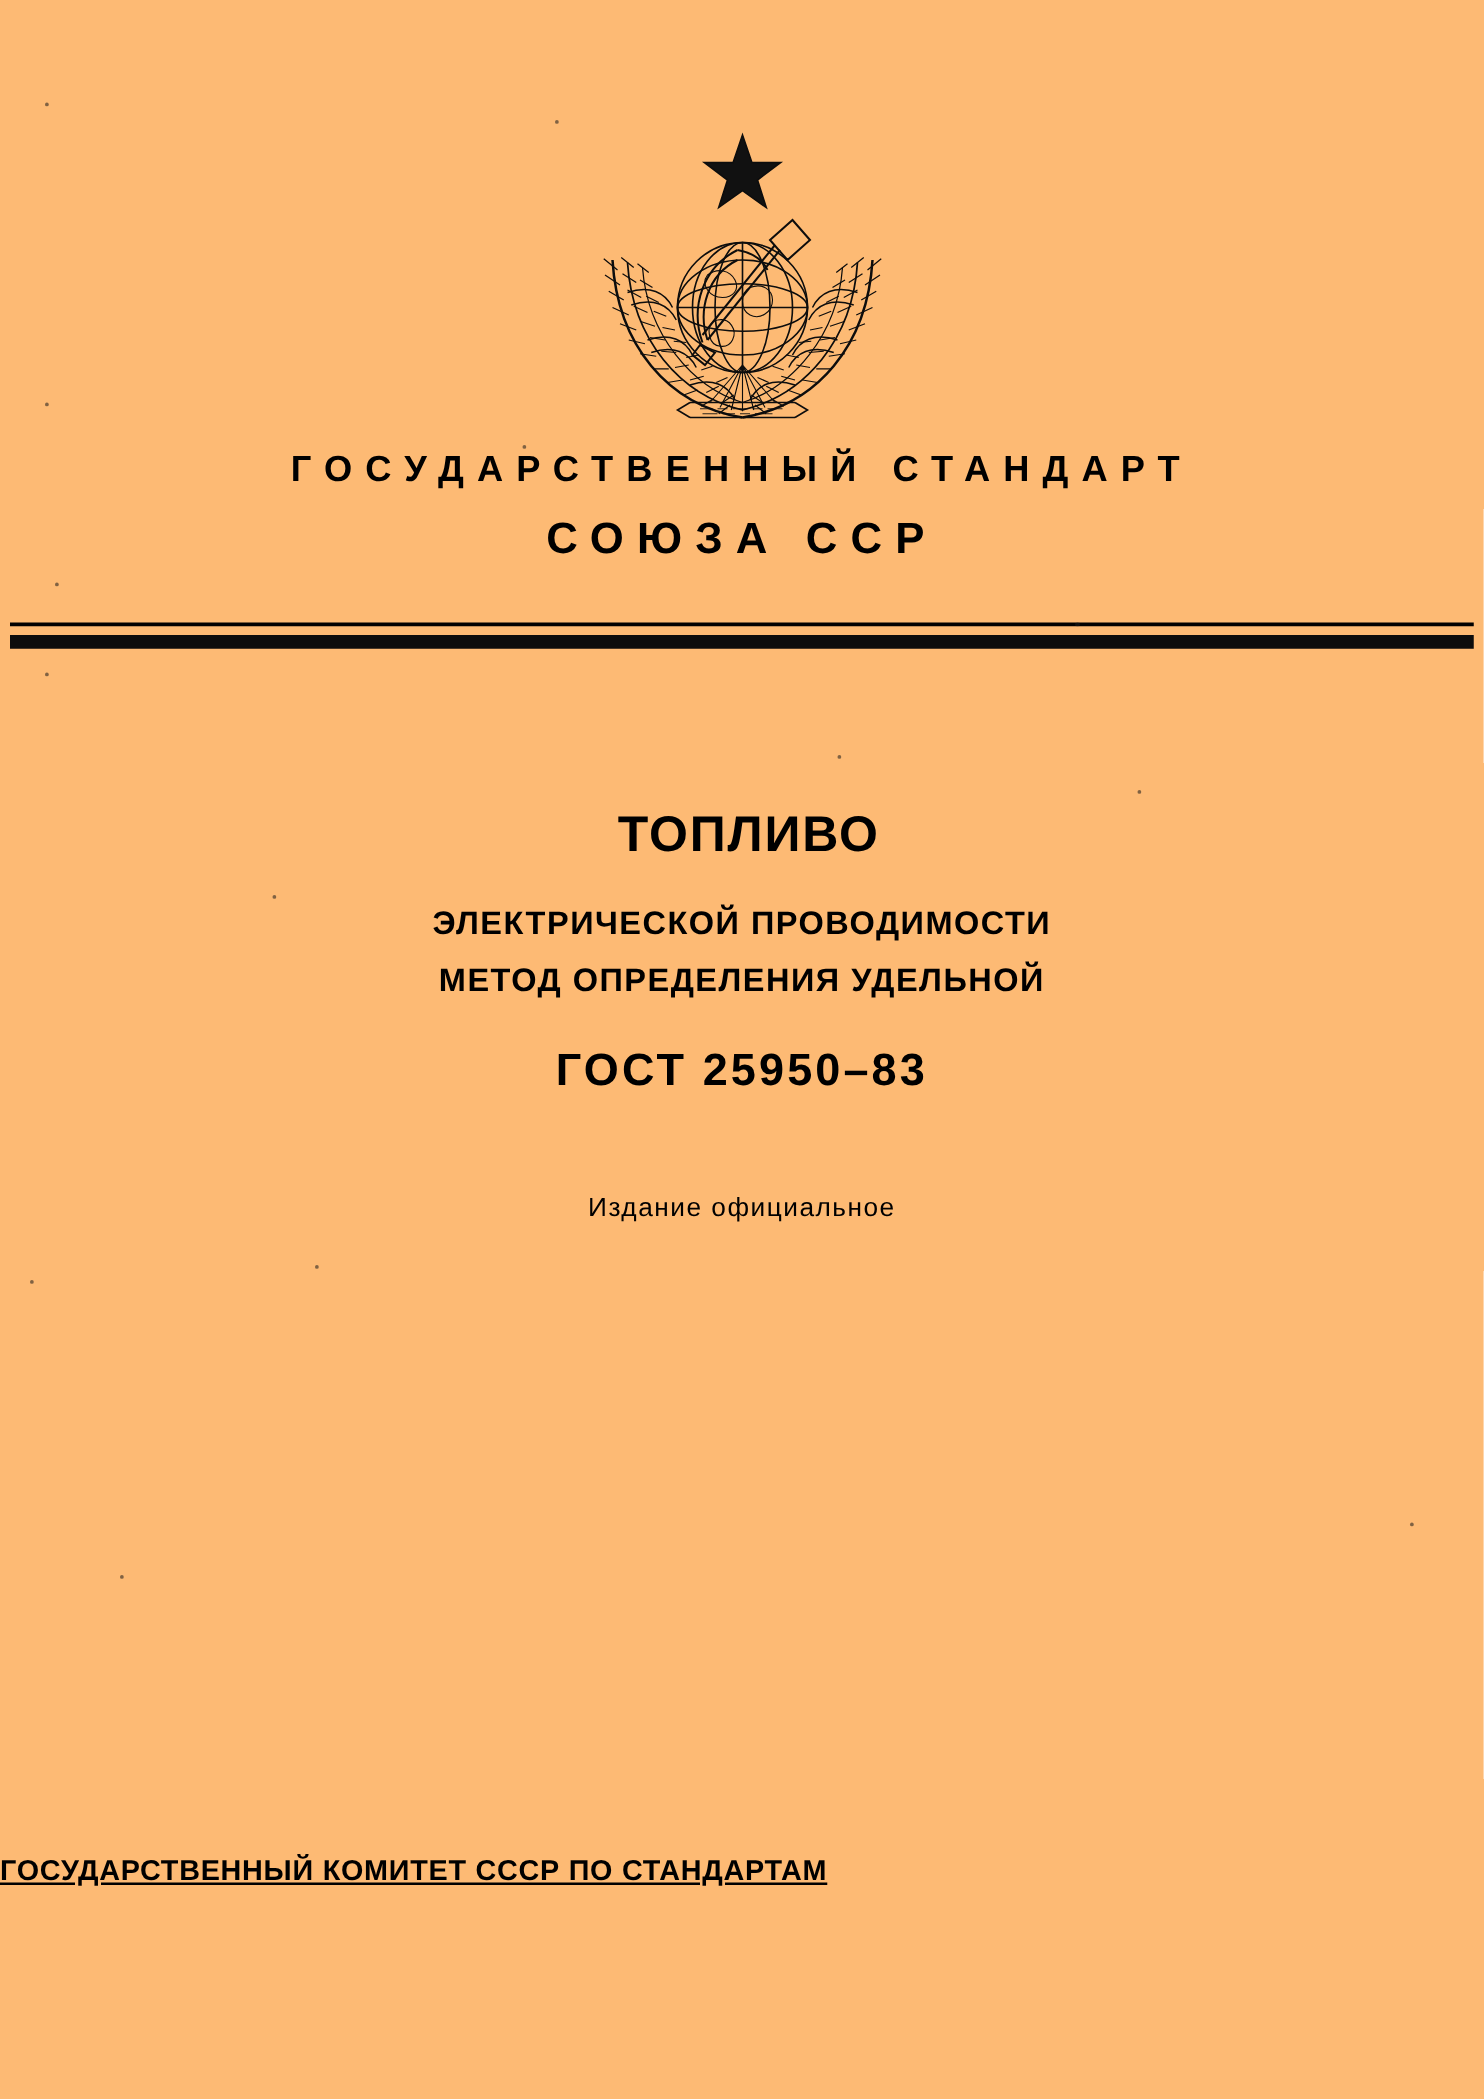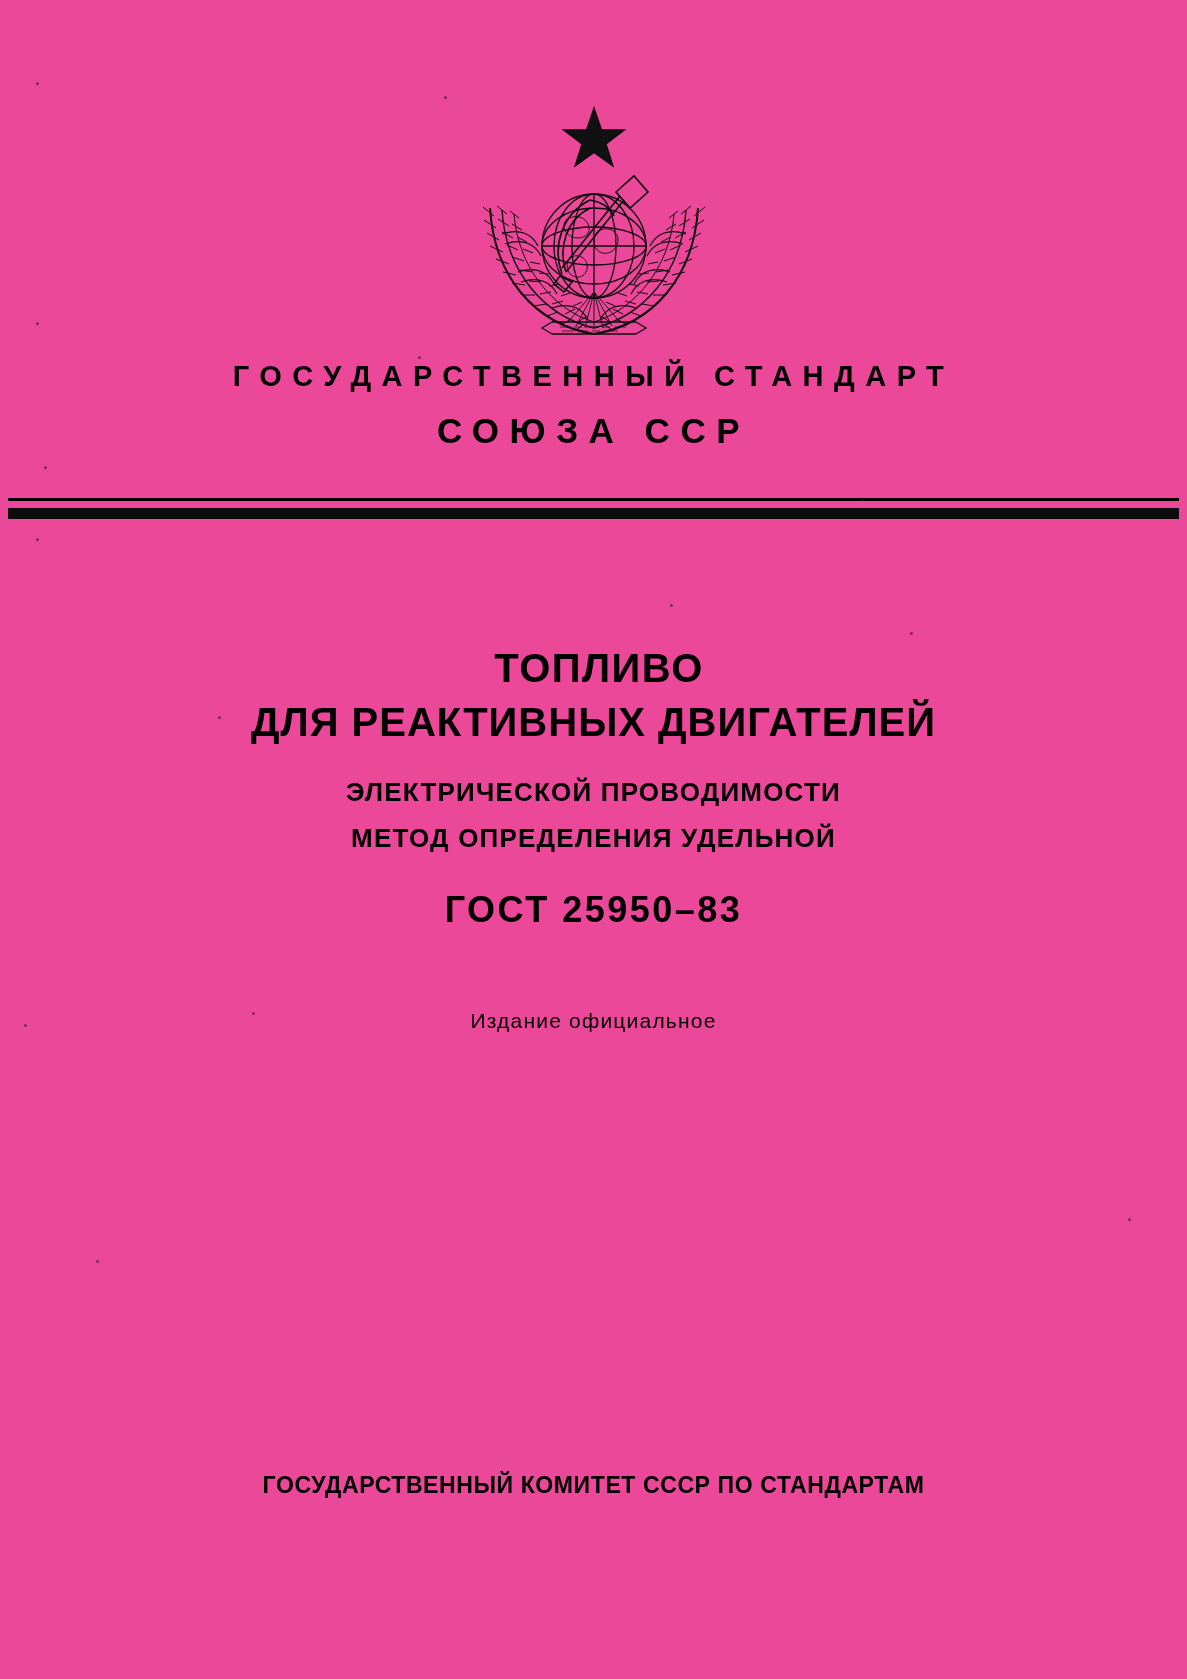--- a/index.html
+++ b/index.html
@@ -9,21 +9,21 @@
   }
   body {
     font-family: "Liberation Sans", sans-serif;
     color: #000000;
   }
   .page {
     position: relative;
     width: 1187px;
     height: 1679px;
     margin: 0 auto;
-    background: #ec4899;
+    background: #fdba74;
     overflow: hidden;
   }
 
   
   .emblem-wrap {
     position: absolute;
     top: 96px;
     left: 0;
     width: 100%;
     display: flex;
@@ -112,24 +112,25 @@
   .edition {
     margin-top: 78px;
     font-size: 21px;
     font-weight: normal;
     letter-spacing: 1.2px;
   }
 
   
   .footer-block {
     position: absolute;
-    bottom: 180px;
-    left: 0;
-    width: 100%;
-    text-align: center;
+    bottom: 169px;
+    left: 0;
+    width: 100%;
+    text-align: left;
+    text-decoration: underline;
   }
   .committee {
     font-size: 23px;
     font-weight: bold;
     letter-spacing: 0.6px;
   }
   .city {
     margin-top: 22px;
     font-size: 21px;
     font-weight: bold;
@@ -242,21 +243,20 @@
     <div class="gost-line1">ГОСУДАРСТВЕННЫЙ СТАНДАРТ</div>
     <div class="gost-line2">СОЮЗА ССР</div>
   </div>
 
   <div class="rule-thin"></div>
   <div class="rule-thick"></div>
 
   <div class="title-block">
     <div class="title-main">
       <div class="title-l1">ТОПЛИВО</div>
-      <div class="title-l2">ДЛЯ РЕАКТИВНЫХ ДВИГАТЕЛЕЙ</div>
     </div>
     <div class="subtitle">
       <div>ЭЛЕКТРИЧЕСКОЙ ПРОВОДИМОСТИ</div>
       <div>МЕТОД ОПРЕДЕЛЕНИЯ УДЕЛЬНОЙ</div>
     </div>
     <div class="gost-number">ГОСТ 25950–83</div>
     <div class="edition">Издание официальное</div>
   </div>
 
   <div class="footer-block">

